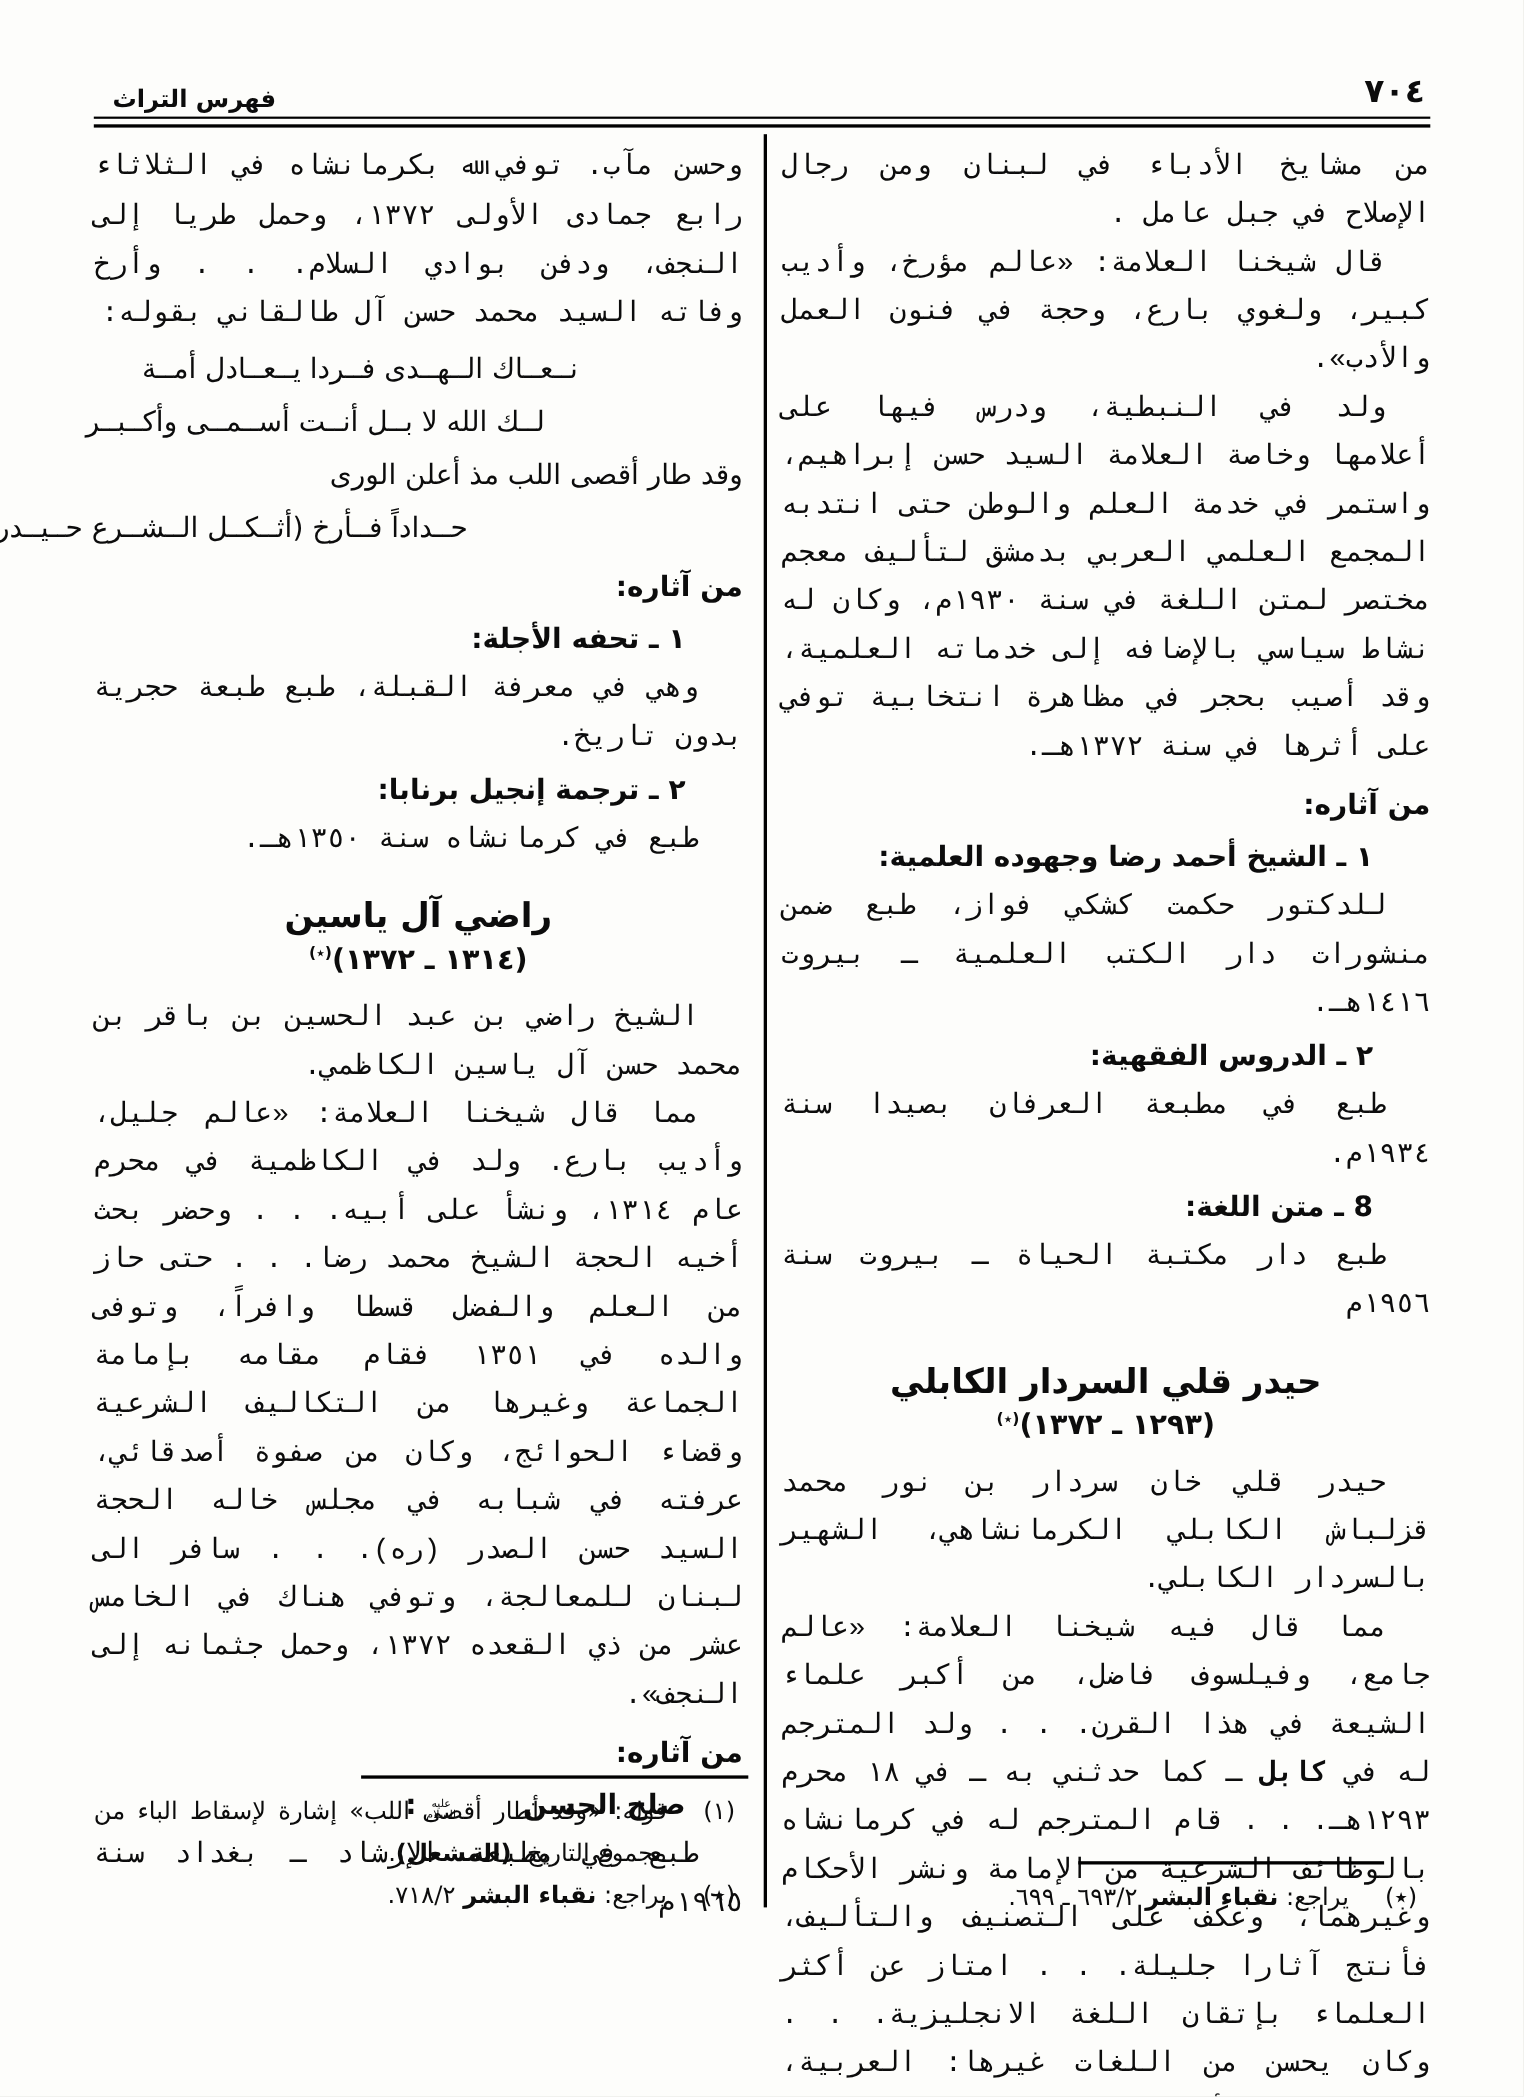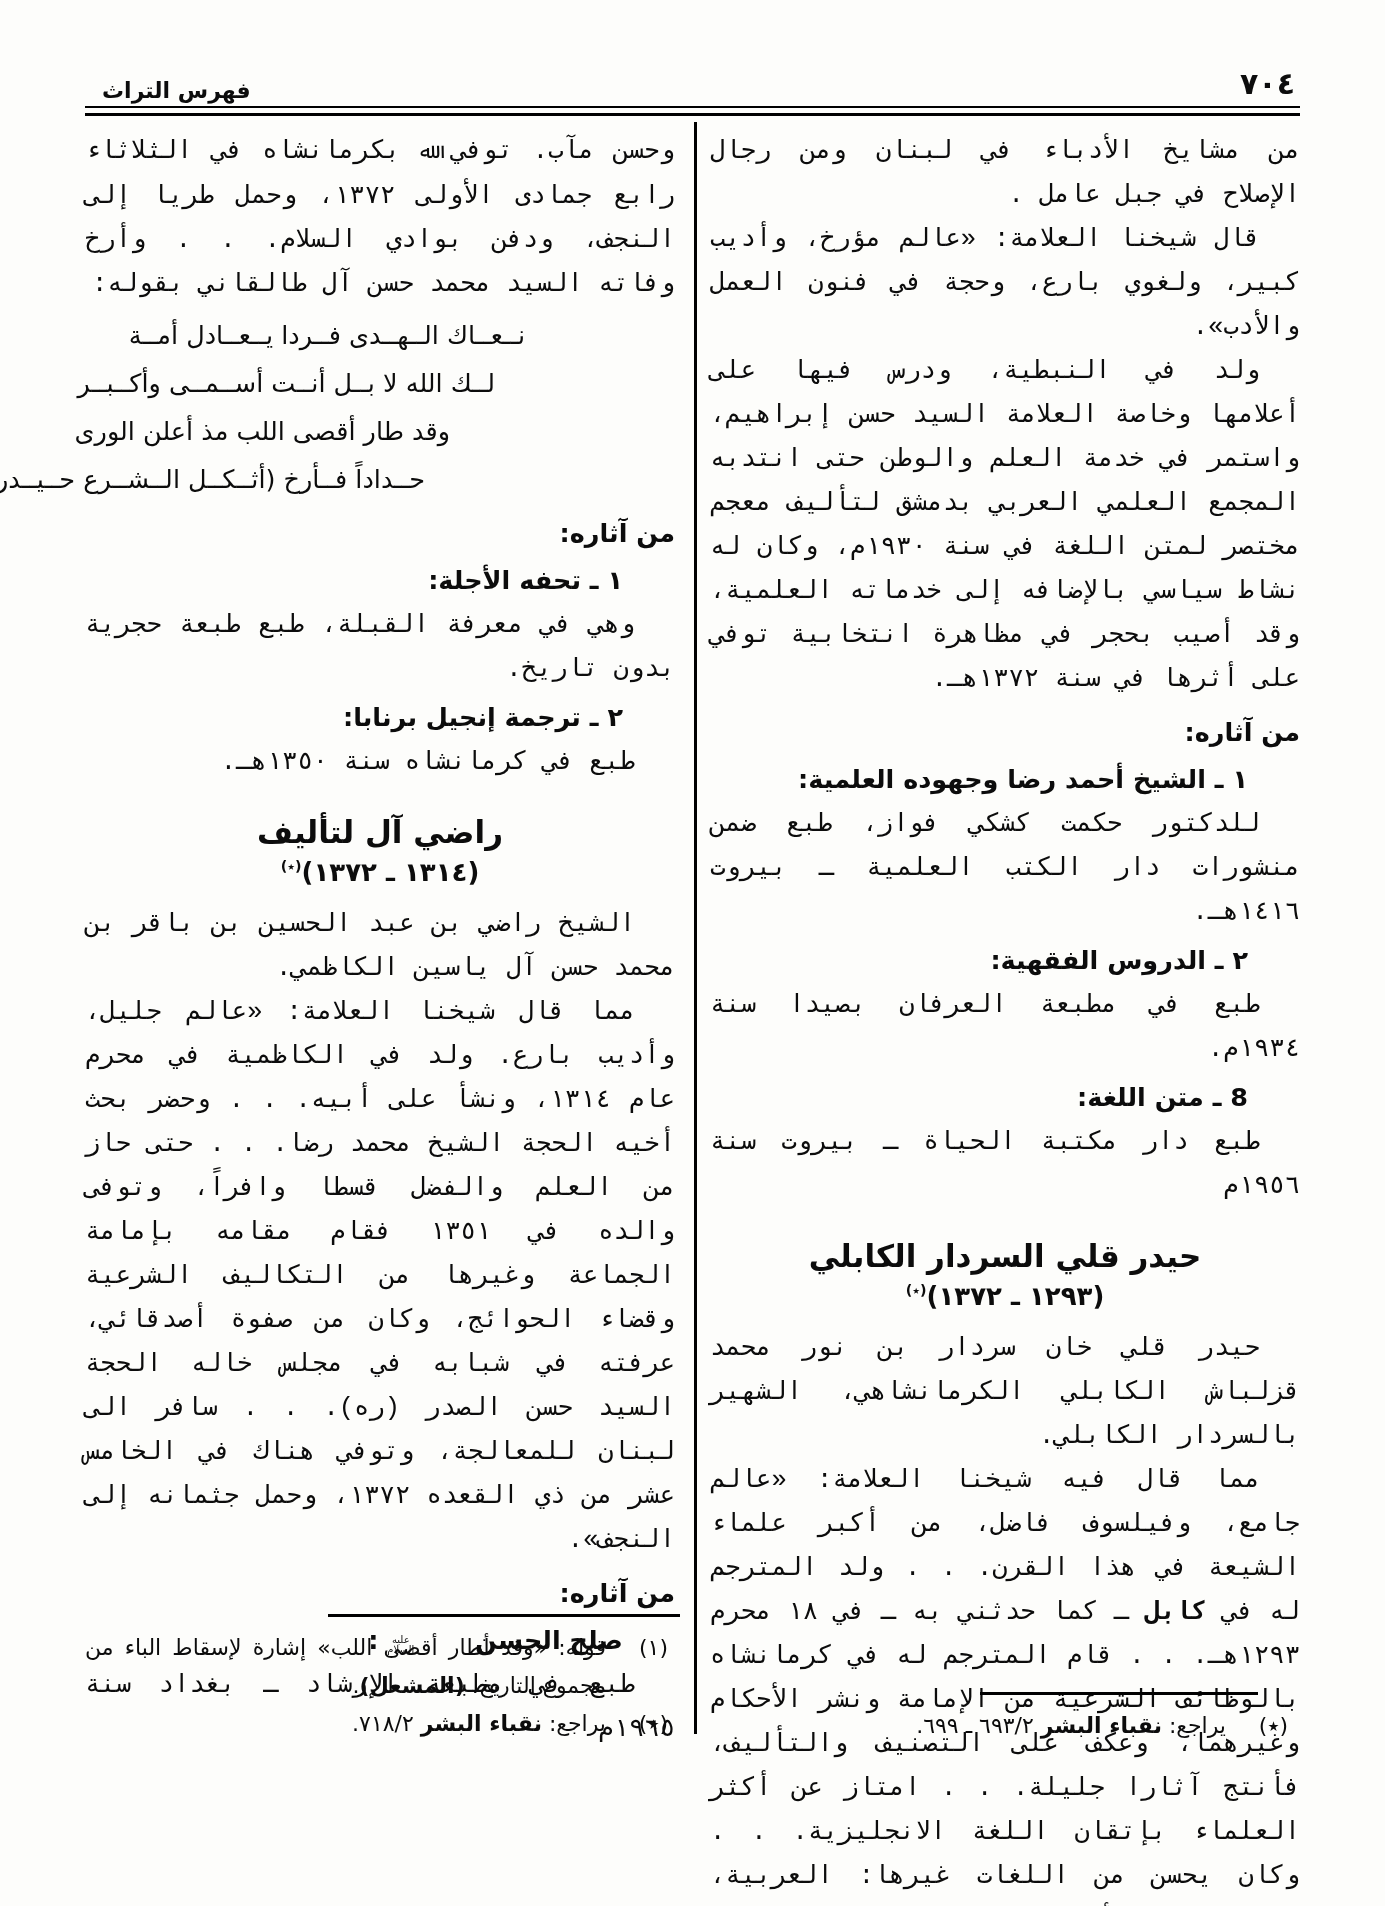--- a/index.html
+++ b/index.html
@@ -67,30 +67,30 @@
           <div class="h-dates"><span>(١٢٩٣ ـ ١٣٧٢)</span><sup>(٭)</sup></div>
         </div>
         <p class="para ind"><span>حيدر قلي خان سردار بن نور محمد قزلباش الكابلي الكرمانشاهي، الشهير بالسردار الكابلي.</span></p>
         <p class="para ind"><span>مما قال فيه شيخنا العلامة: «عالم جامع، وفيلسوف فاضل، من أكبر علماء الشيعة في هذا القرن. . . ولد المترجم له في </span><span class="b">كابل</span><span> ـ كما حدثني به ـ في ١٨ محرم ١٢٩٣هـ. . . قام المترجم له في كرمانشاه بالوظائف الشرعية من الإمامة ونشر الأحكام وغيرهما، وعكف على التصنيف والتأليف، فأنتج آثارا جليلة. . . امتاز عن أكثر العلماء بإتقان اللغة الانجليزية. . . وكان يحسن من اللغات غيرها: العربية، الفارسية، الأفغانية، العبرانية، وشيئا من الإفرنسية. . . وكانت لنا معه مودة. . . قسم وقته بين الكتاب والمحراب، وأدى حق كل منهما فطوبى له</span></p>
       </div>
     <div class="col" id="col-left">
         <p class="para"><span>وحسن مآب. توفي </span><span class="lig">ﷲ</span><span> بكرمانشاه في الثلاثاء رابع جمادى الأولى ١٣٧٢، وحمل طريا إلى النجف، ودفن بوادي السلام. . . وأرخ وفاته السيد محمد حسن آل طالقاني بقوله:</span></p>
         <div class="verse">
           <div class="verse-line" style="margin-right: 150px;"><span>نــعــاك الــهــدى فــردا يــعــادل أمــة</span></div>
           <div class="verse-line" style="margin-right: 180px;"><span>لــك الله لا بــل أنــت أســمــى وأكــبــر</span></div>
-          <div class="verse-line" style="margin-right: 225px;"><span>وقد طار أقصى اللب مذ أعلن الورى</span></div>
+          <div class="verse-line" style=""><span>وقد طار أقصى اللب مذ أعلن الورى</span></div>
           <div class="verse-line" style="margin-right: 250px;"><span>حــداداً فــأرخ (أثــكــل الــشــرع حــيــدر)</span></div>
         </div>
         <p class="label">من آثاره:</p>
         <p class="entry"><span class="b">١ ـ تحفه الأجلة:</span></p>
         <p class="para ind"><span>وهي في معرفة القبلة، طبع طبعة حجرية بدون تاريخ.</span></p>
         <p class="entry"><span class="b">٢ ـ ترجمة إنجيل برنابا:</span></p>
         <p class="para ind"><span>طبع في كرمانشاه سنة ١٣٥٠هـ.</span></p>
         <div class="heading">
-          <div class="h-title">راضي آل لتأليف</div>
+          <div class="h-title">راضي آل ياسين</div>
           <div class="h-dates"><span>(١٣١٤ ـ ١٣٧٢)</span><sup>(٭)</sup></div>
         </div>
         <p class="para ind"><span>الشيخ راضي بن عبد الحسين بن باقر بن محمد حسن آل ياسين الكاظمي.</span></p>
         <p class="para ind"><span>مما قال شيخنا العلامة: «عالم جليل، وأديب بارع. ولد في الكاظمية في محرم عام ١٣١٤، ونشأ على أبيه. . . وحضر بحث أخيه الحجة الشيخ محمد رضا. . . حتى حاز من العلم والفضل قسطا وافراً، وتوفى والده في ١٣٥١ فقام مقامه بإمامة الجماعة وغيرها من التكاليف الشرعية وقضاء الحوائج، وكان من صفوة أصدقائي، عرفته في شبابه في مجلس خاله الحجة السيد حسن الصدر (ره). . . سافر الى لبنان للمعالجة، وتوفي هناك في الخامس عشر من ذي القعده ١٣٧٢، وحمل جثمانه إلى النجف».</span></p>
         <p class="label">من آثاره:</p>
         <p class="entry"><span class="b">صلح الحسن </span><span class="stack"><span>عليه</span><span>السلام</span></span><span class="b"> :</span></p>
         <p class="para ind"><span>طبع في مطبعة الإرشاد ـ بغداد سنة ١٩٦٥م</span></p>
       </div>
   </div>
   <div class="fn-block fn-left" id="fn-left">

